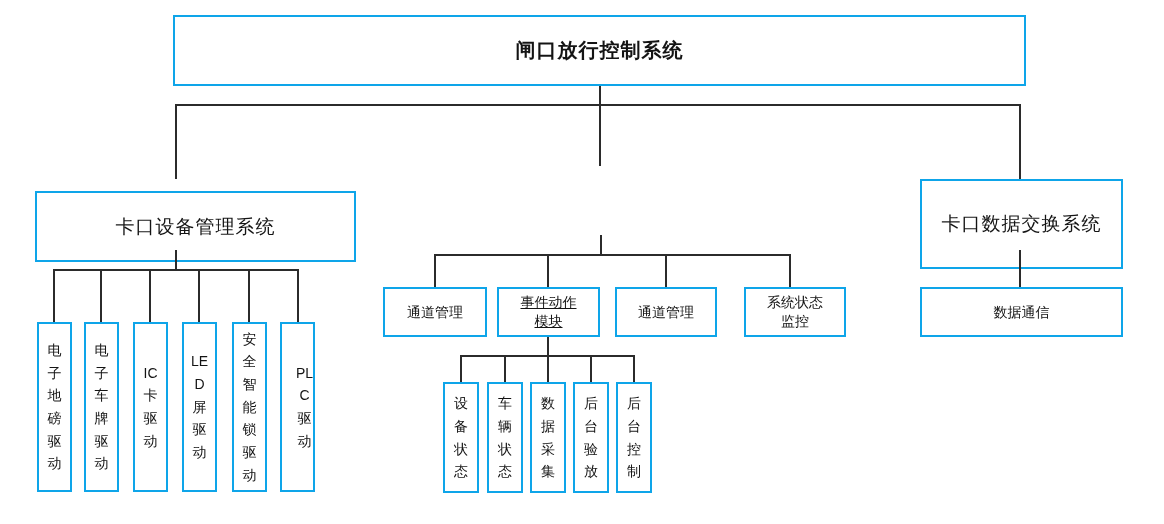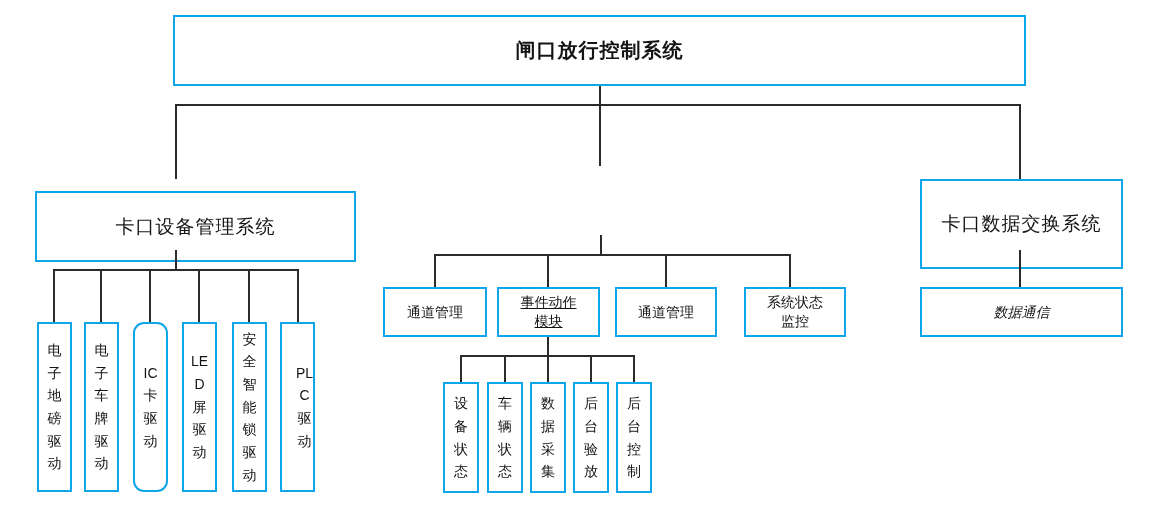--- a/index.html
+++ b/index.html
@@ -91,21 +91,21 @@
   <div class="box box-module" style="left:383px; top:287px; width:104px; height:50px;">通道管理</div>
 
   <div class="box box-module" style="left:497px; top:287px; width:103px; height:50px;text-decoration:underline;">事件动作
 模块</div>
 
   <div class="box box-module" style="left:615px; top:287px; width:102px; height:50px;">通道管理</div>
 
   <div class="box box-module" style="left:744px; top:287px; width:102px; height:50px;">系统状态
 监控</div>
 
-  <div class="box box-module" style="left:920px; top:287px; width:203px; height:50px;font-style:italic;">数据通信</div>
+  <div class="box box-module" style="left:920px; top:287px; width:203px; height:50px;">数据通信</div>
 
   <div class="line vline" style="left:547px; top:337px; height:18px;"></div>
   <div class="line hline" style="left:460px; top:355px; width:174px;"></div>
   <div class="line vline" style="left:460px; top:355px; height:27px;"></div>
   <div class="line vline" style="left:504px; top:355px; height:27px;"></div>
   <div class="line vline" style="left:547px; top:355px; height:27px;"></div>
   <div class="line vline" style="left:590px; top:355px; height:27px;"></div>
   <div class="line vline" style="left:633px; top:355px; height:27px;"></div>
 
   <div class="box box-leaf" style="left:37px; top:322px; width:35px; height:170px;">电
@@ -115,21 +115,21 @@
 驱
 动</div>
 
   <div class="box box-leaf" style="left:84px; top:322px; width:35px; height:170px;">电
 子
 车
 牌
 驱
 动</div>
 
-  <div class="box box-leaf" style="left:133px; top:322px; width:35px; height:170px;border-radius:11px;">IC
+  <div class="box box-leaf" style="left:133px; top:322px; width:35px; height:170px;">IC
 卡
 驱
 动</div>
 
   <div class="box box-leaf" style="left:182px; top:322px; width:35px; height:170px;">LE
 D
 屏
 驱
 动</div>
 

